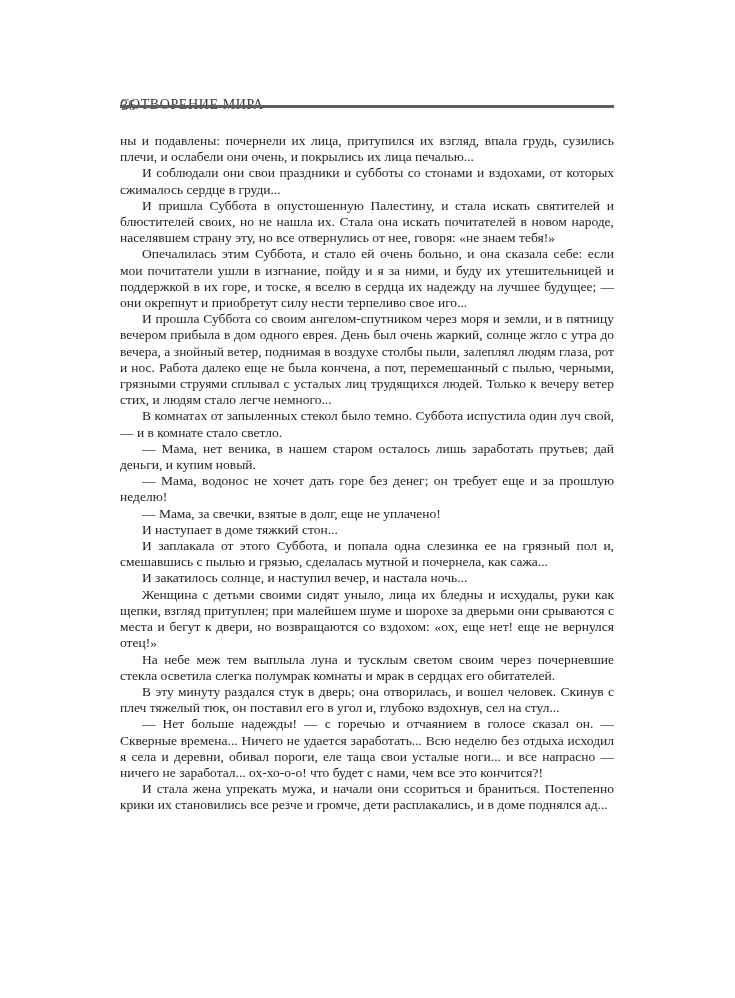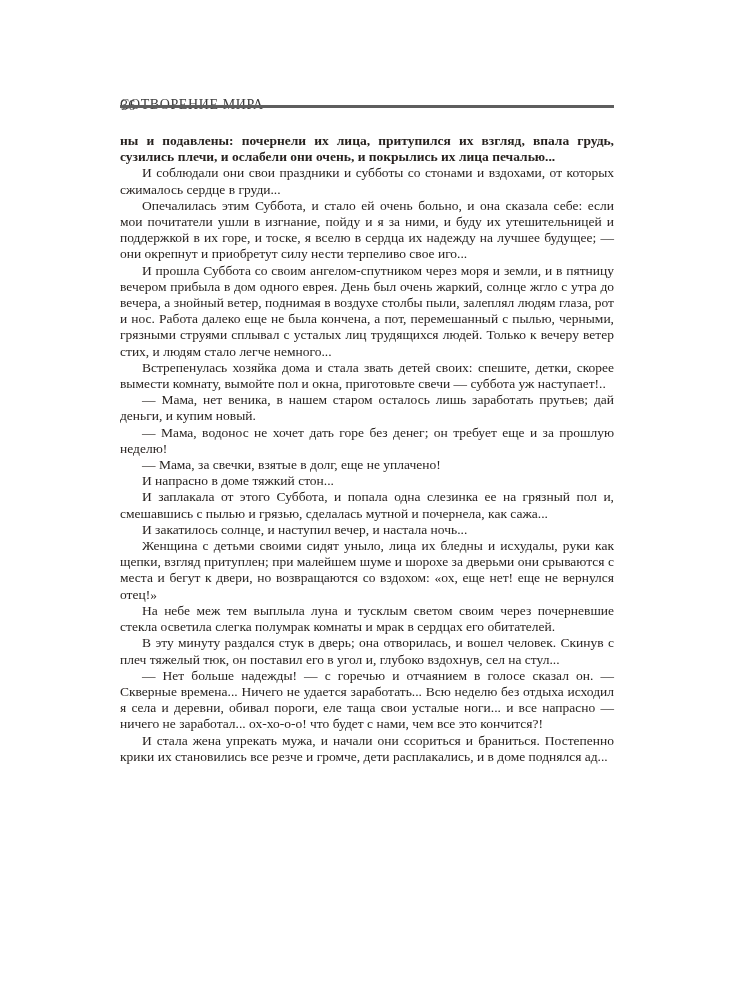--- a/index.html
+++ b/index.html
@@ -60,42 +60,42 @@
     color: var(--ink, #282320);
   }
   .text-block p {
     margin: 0;
     padding: 0;
     text-indent: 22px;
     hyphens: none;
   }
   .text-block p.no-indent {
     text-indent: 0;
-    font-weight: bold;
   }
 </style>
 </head>
 <body>
 
 <div class="page">
   <header class="running-head">
     <span class="folio">36</span>
     <span class="head-title">СОТВОРЕНИЕ МИРА</span>
   </header>
   <div class="head-rule"></div>
   <main class="text-block">
       <p class="no-indent">ны и подавлены: почернели их лица, притупился их взгляд, впала грудь, сузились плечи, и ослабели они очень, и покрылись их лица печалью...</p>
       <p>И соблюдали они свои праздники и субботы со стонами и вздохами, от которых сжималось сердце в груди...</p>
+      <p>И пришла Суббота в опустошенную Палестину, и стала искать святителей и блюстителей своих, но не нашла их. Стала она искать почитателей в новом народе, населявшем страну эту, но все отвернулись от нее, говоря: «не знаем тебя!»</p>
       <p>Опечалилась этим Суббота, и стало ей очень больно, и она сказала себе: если мои почитатели ушли в изгнание, пойду и я за ними, и буду их утешительницей и поддержкой в их горе, и тоске, я вселю в сердца их надежду на лучшее будущее; — они окрепнут и приобретут силу нести терпеливо свое иго...</p>
       <p>И прошла Суббота со своим ангелом-спутником через моря и земли, и в пятницу вечером прибыла в дом одного еврея. День был очень жаркий, солнце жгло с утра до вечера, а знойный ветер, поднимая в воздухе столбы пыли, залеплял людям глаза, рот и нос. Работа далеко еще не была кончена, а пот, перемешанный с пылью, черными, грязными струями сплывал с усталых лиц трудящихся людей. Только к вечеру ветер стих, и людям стало легче немного...</p>
-      <p>Встрепенулась хозяйка дома и стала звать детей своих: спешите, детки, скорее вымести комнату, вымойте пол и окна, приготовьте свечи — суббота уж наступает!..</p>
+      <p>В комнатах от запыленных стекол было темно. Суббота испустила один луч свой, — и в комнате стало светло.</p>
       <p>— Мама, нет веника, в нашем старом осталось лишь заработать прутьев; дай деньги, и купим новый.</p>
       <p>— Мама, водонос не хочет дать горе без денег; он требует еще и за прошлую неделю!</p>
       <p>— Мама, за свечки, взятые в долг, еще не уплачено!</p>
-      <p>И напрасно в доме тяжкий стон...</p>
+      <p>И наступает в доме тяжкий стон...</p>
       <p>И заплакала от этого Суббота, и попала одна слезинка ее на грязный пол и, смешавшись с пылью и грязью, сделалась мутной и почернела, как сажа...</p>
       <p>И закатилось солнце, и наступил вечер, и настала ночь...</p>
       <p>Женщина с детьми своими сидят уныло, лица их бледны и исхудалы, руки как щепки, взгляд притуплен; при малейшем шуме и шорохе за дверьми они срываются с места и бегут к двери, но возвращаются со вздохом: «ох, еще нет! еще не вернулся отец!»</p>
       <p>На небе меж тем выплыла луна и тусклым светом своим через почерневшие стекла осветила слегка полумрак комнаты и мрак в сердцах его обитателей.</p>
       <p>В эту минуту раздался стук в дверь; она отворилась, и вошел человек. Скинув с плеч тяжелый тюк, он поставил его в угол и, глубоко вздохнув, сел на стул...</p>
       <p>— Нет больше надежды! — с горечью и отчаянием в голосе сказал он. — Скверные времена... Ничего не удается заработать... Всю неделю без отдыха исходил я села и деревни, обивал пороги, еле таща свои усталые ноги... и все напрасно — ничего не заработал... ох-хо-о-о! что будет с нами, чем все это кончится?!</p>
       <p>И стала жена упрекать мужа, и начали они ссориться и браниться. Постепенно крики их становились все резче и громче, дети расплакались, и в доме поднялся ад...</p>
     </main>
 </div>
 

